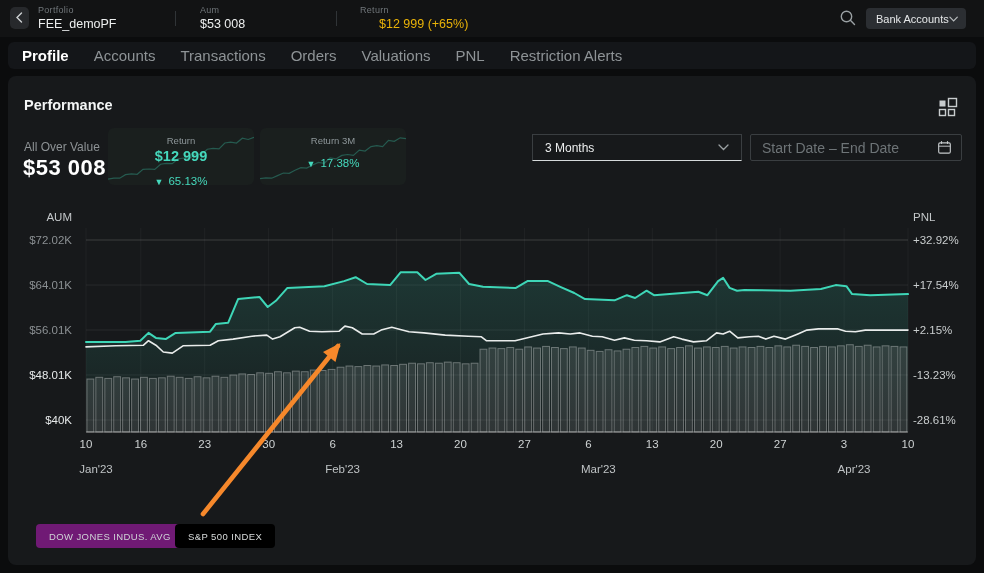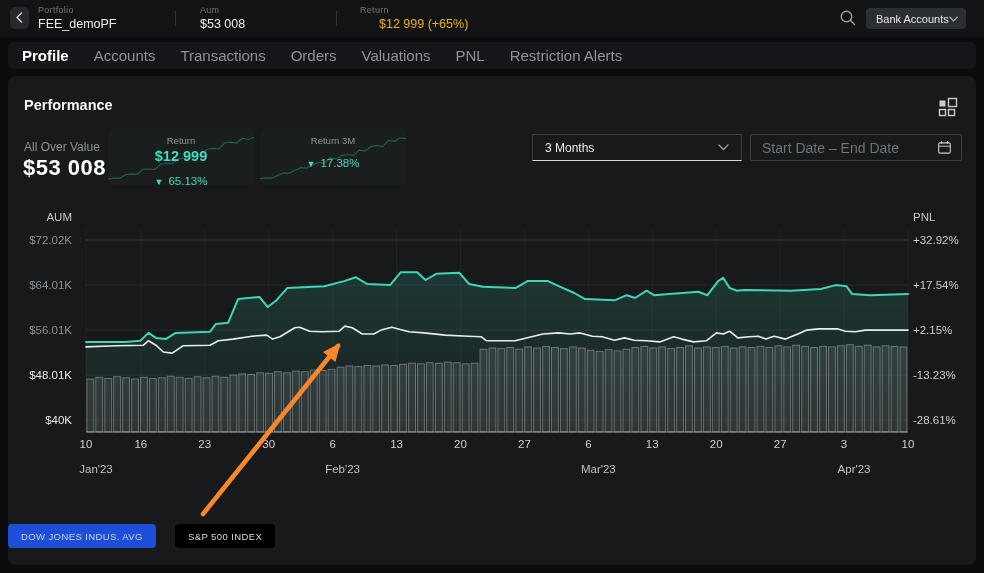--- a/index.html
+++ b/index.html
@@ -52,21 +52,21 @@
     border:1px solid #3a3e41; border-radius:2px; display:flex; align-items:center; padding:0 9px 0 11px; }
   .date-input { flex:1; background:transparent; border:none; outline:none; font-size:14px;
     color:#cfd3d4; font-family:"Liberation Sans", sans-serif; min-width:0; }
   .date-input::placeholder { color:#6e7477; }
   
   .chart-svg { position:absolute; left:0; top:134px; }
   
   .legend-btn { position:absolute; top:448px; height:24px; border:none; border-radius:4px;
     font-size:9.5px; letter-spacing:.4px; color:#cfd3d6; cursor:pointer;
     font-family:"Liberation Sans", sans-serif; padding:0 13px; }
-  .legend-btn.b0 { left:0; background:#1d4ed8; }
+  .legend-btn.b0 { left:28px; background:#701a75; }
   .legend-btn.b1 { left:167px; background:#000000; color:#dadddd; }
   
   .arrow-overlay { position:absolute; left:0; top:0; width:984px; height:573px; pointer-events:none; z-index:40; }
 </style>
 </head>
 <body>
 
 <header class="topbar">
   <button class="back-btn">
     <svg width="9" height="11" viewBox="0 0 9 11">

